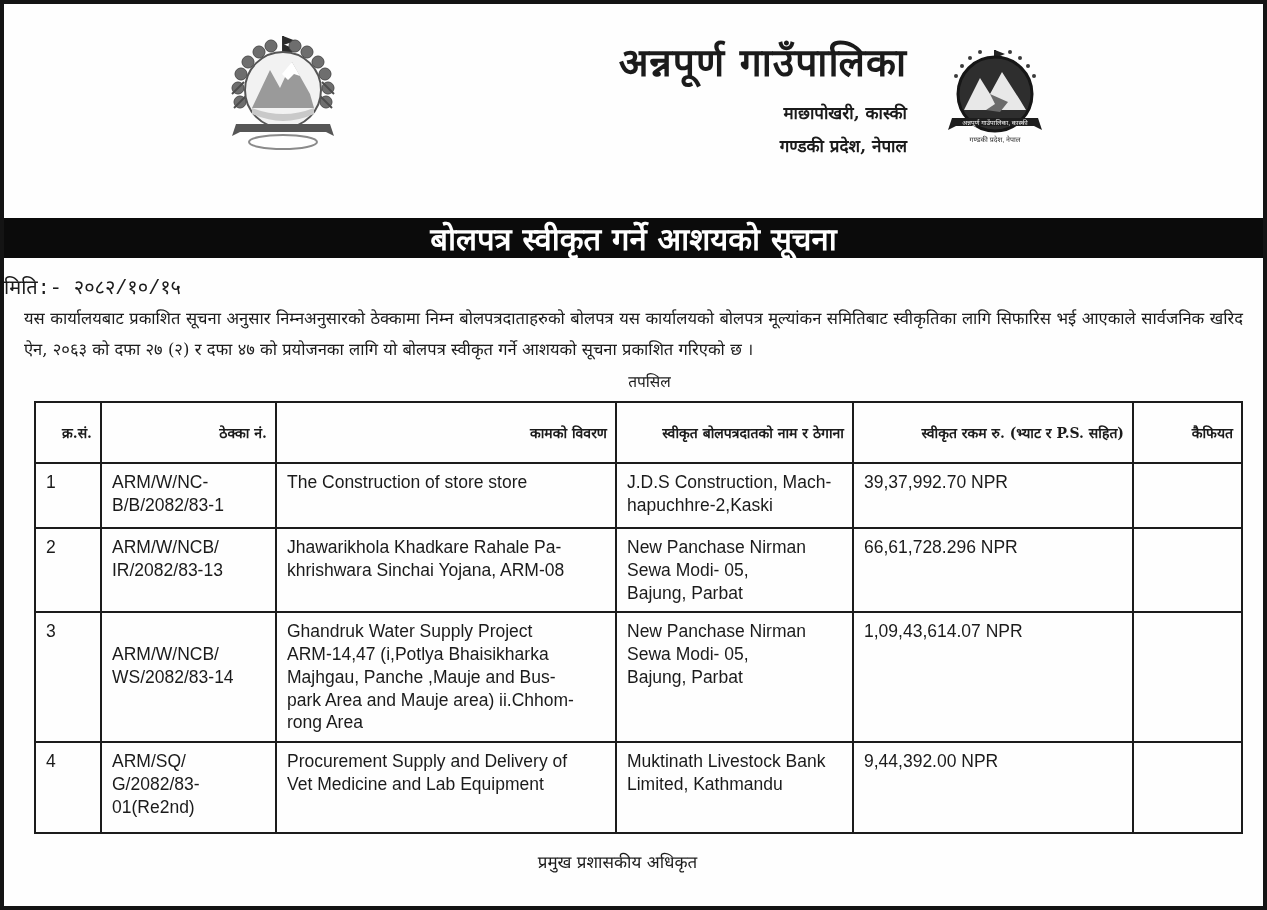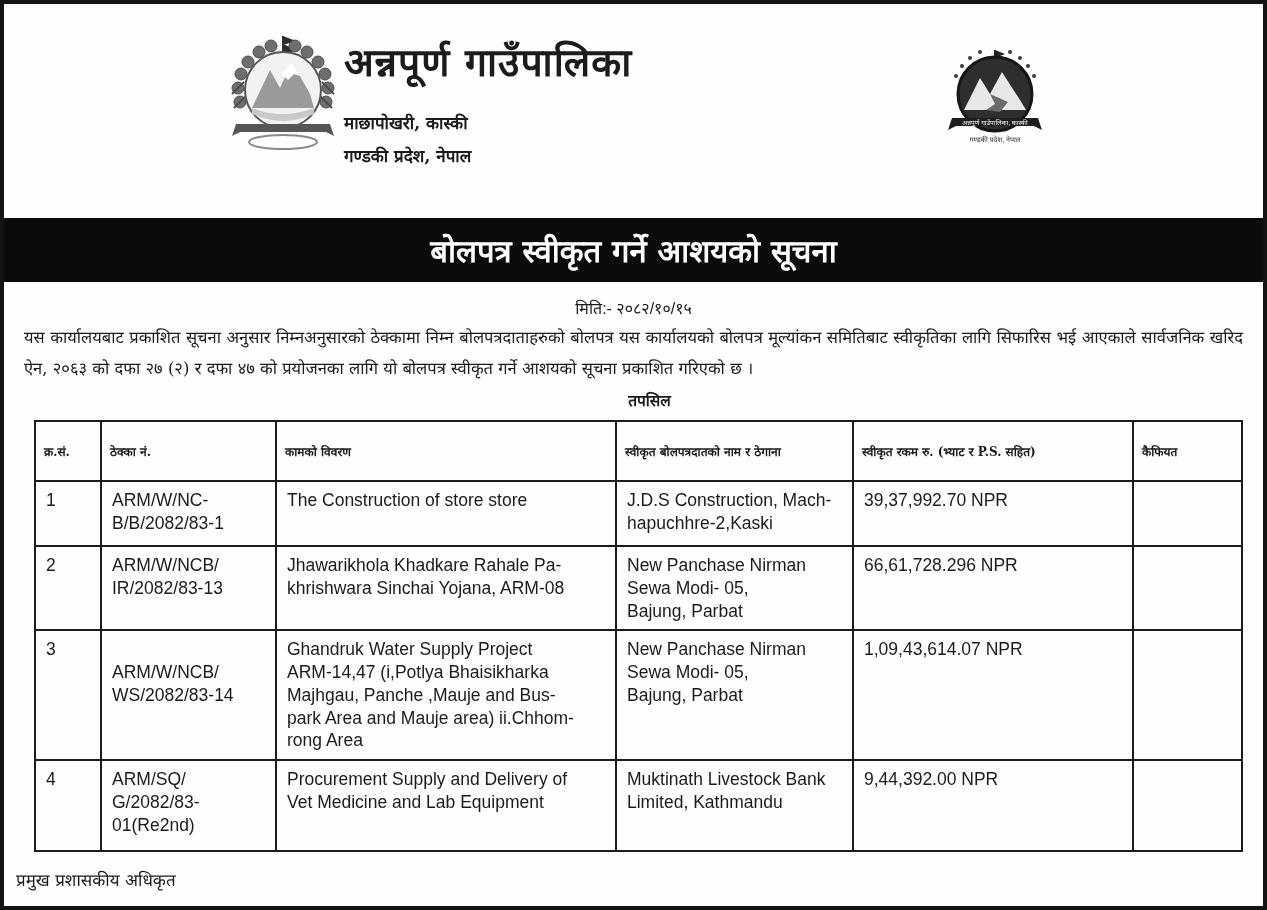--- a/index.html
+++ b/index.html
@@ -13,74 +13,74 @@
     border: 4px solid #141414;
     overflow: hidden;
   }
   
   .header { position: relative; height: 214px; }
   .emblem { position: absolute; }
   .emblem.left  { left: 218px; top: 28px; }
   .emblem.right { left: 938px; top: 28px; }
   .head-text {
     position: absolute; left: 340px; right: 356px; top: 30px;
-    text-align: left;
+    text-align: right;
     font-family: "DejaVu Serif", "Liberation Serif", serif;
   }
   .org-name   { font-size: 39px; font-weight: bold; letter-spacing: 1px; }
   .office-name{ font-size: 27px; font-weight: bold; margin-top: 14px; }
-  .addr       { font-size: 17px; font-weight: bold; margin-top: 24px; }
+  .addr       { font-size: 17px; font-weight: bold; margin-top: 14px; }
   .addr2      { font-size: 17px; font-weight: bold; margin-top: 10px; }
   
   .banner {
-    height: 64px; background: #0b0b0b;
+    height: 40px; background: #0b0b0b;
     display: flex; align-items: center; justify-content: center;
   }
   .banner span {
     color: #ffffff; font-size: 31px; font-weight: bold;
     font-family: "DejaVu Serif", "Liberation Serif", serif;
   }
   
-  .date-line { text-align: center; font-size: 16px; margin-top: 15px;
-    font-family: Liberation Sans, sans-serif; }
+  .date-line { text-align: left; font-size: 20px; margin-top: 15px;
+    font-family: Liberation Mono, monospace; }
   .body-par {
     margin: 4px 20px 0 20px;
     font-size: 16.5px; line-height: 1.85; text-align: justify;
     font-family: "DejaVu Serif", "Liberation Serif", serif;
   }
-  .schedule { text-align: center; font-size: 15.5px; font-weight: bold; margin-top: 5px;
+  .schedule { text-align: center; font-size: 15.5px; font-weight: normal; margin-top: 5px;
     font-family: "DejaVu Serif", "Liberation Serif", serif; margin-left: 32px; }
   
   table.notice {
     border-collapse: collapse; table-layout: fixed;
     margin: 9px 0 0 30px; width: 1207px;
   }
   table.notice th, table.notice td {
     border: 2px solid #1c1c1c;
     white-space: pre-line;
     overflow: hidden;
   }
   table.notice th {
     font-family: "DejaVu Serif", "Liberation Serif", serif;
-    font-size: 12px; font-weight: bold; text-align: left;
+    font-size: 14px; font-weight: bold; text-align: right;
     vertical-align: middle; padding: 20px 8px;
   }
   table.notice td {
     font-size: 17.5px; vertical-align: top;
     padding: 7px 10px; line-height: 1.3;
     font-family: "Liberation Sans", sans-serif;
   }
   tr.hrow  { height: 60px; }
   tr.r0 { height: 65px; }
   tr.r1 { height: 83px; }
   tr.r2 { height: 129px; }
   tr.r3 { height: 91px; }
   
   .signature {
-    text-align: left; margin: 16px 32px 0 12px; font-size: 17px;
+    text-align: center; margin: 16px 32px 0 0; font-size: 17px;
     font-family: "DejaVu Serif", "Liberation Serif", serif;
   }
 </style>
 </head>
 <body>
 
 <div class="page">
 
   <div class="header">
 

